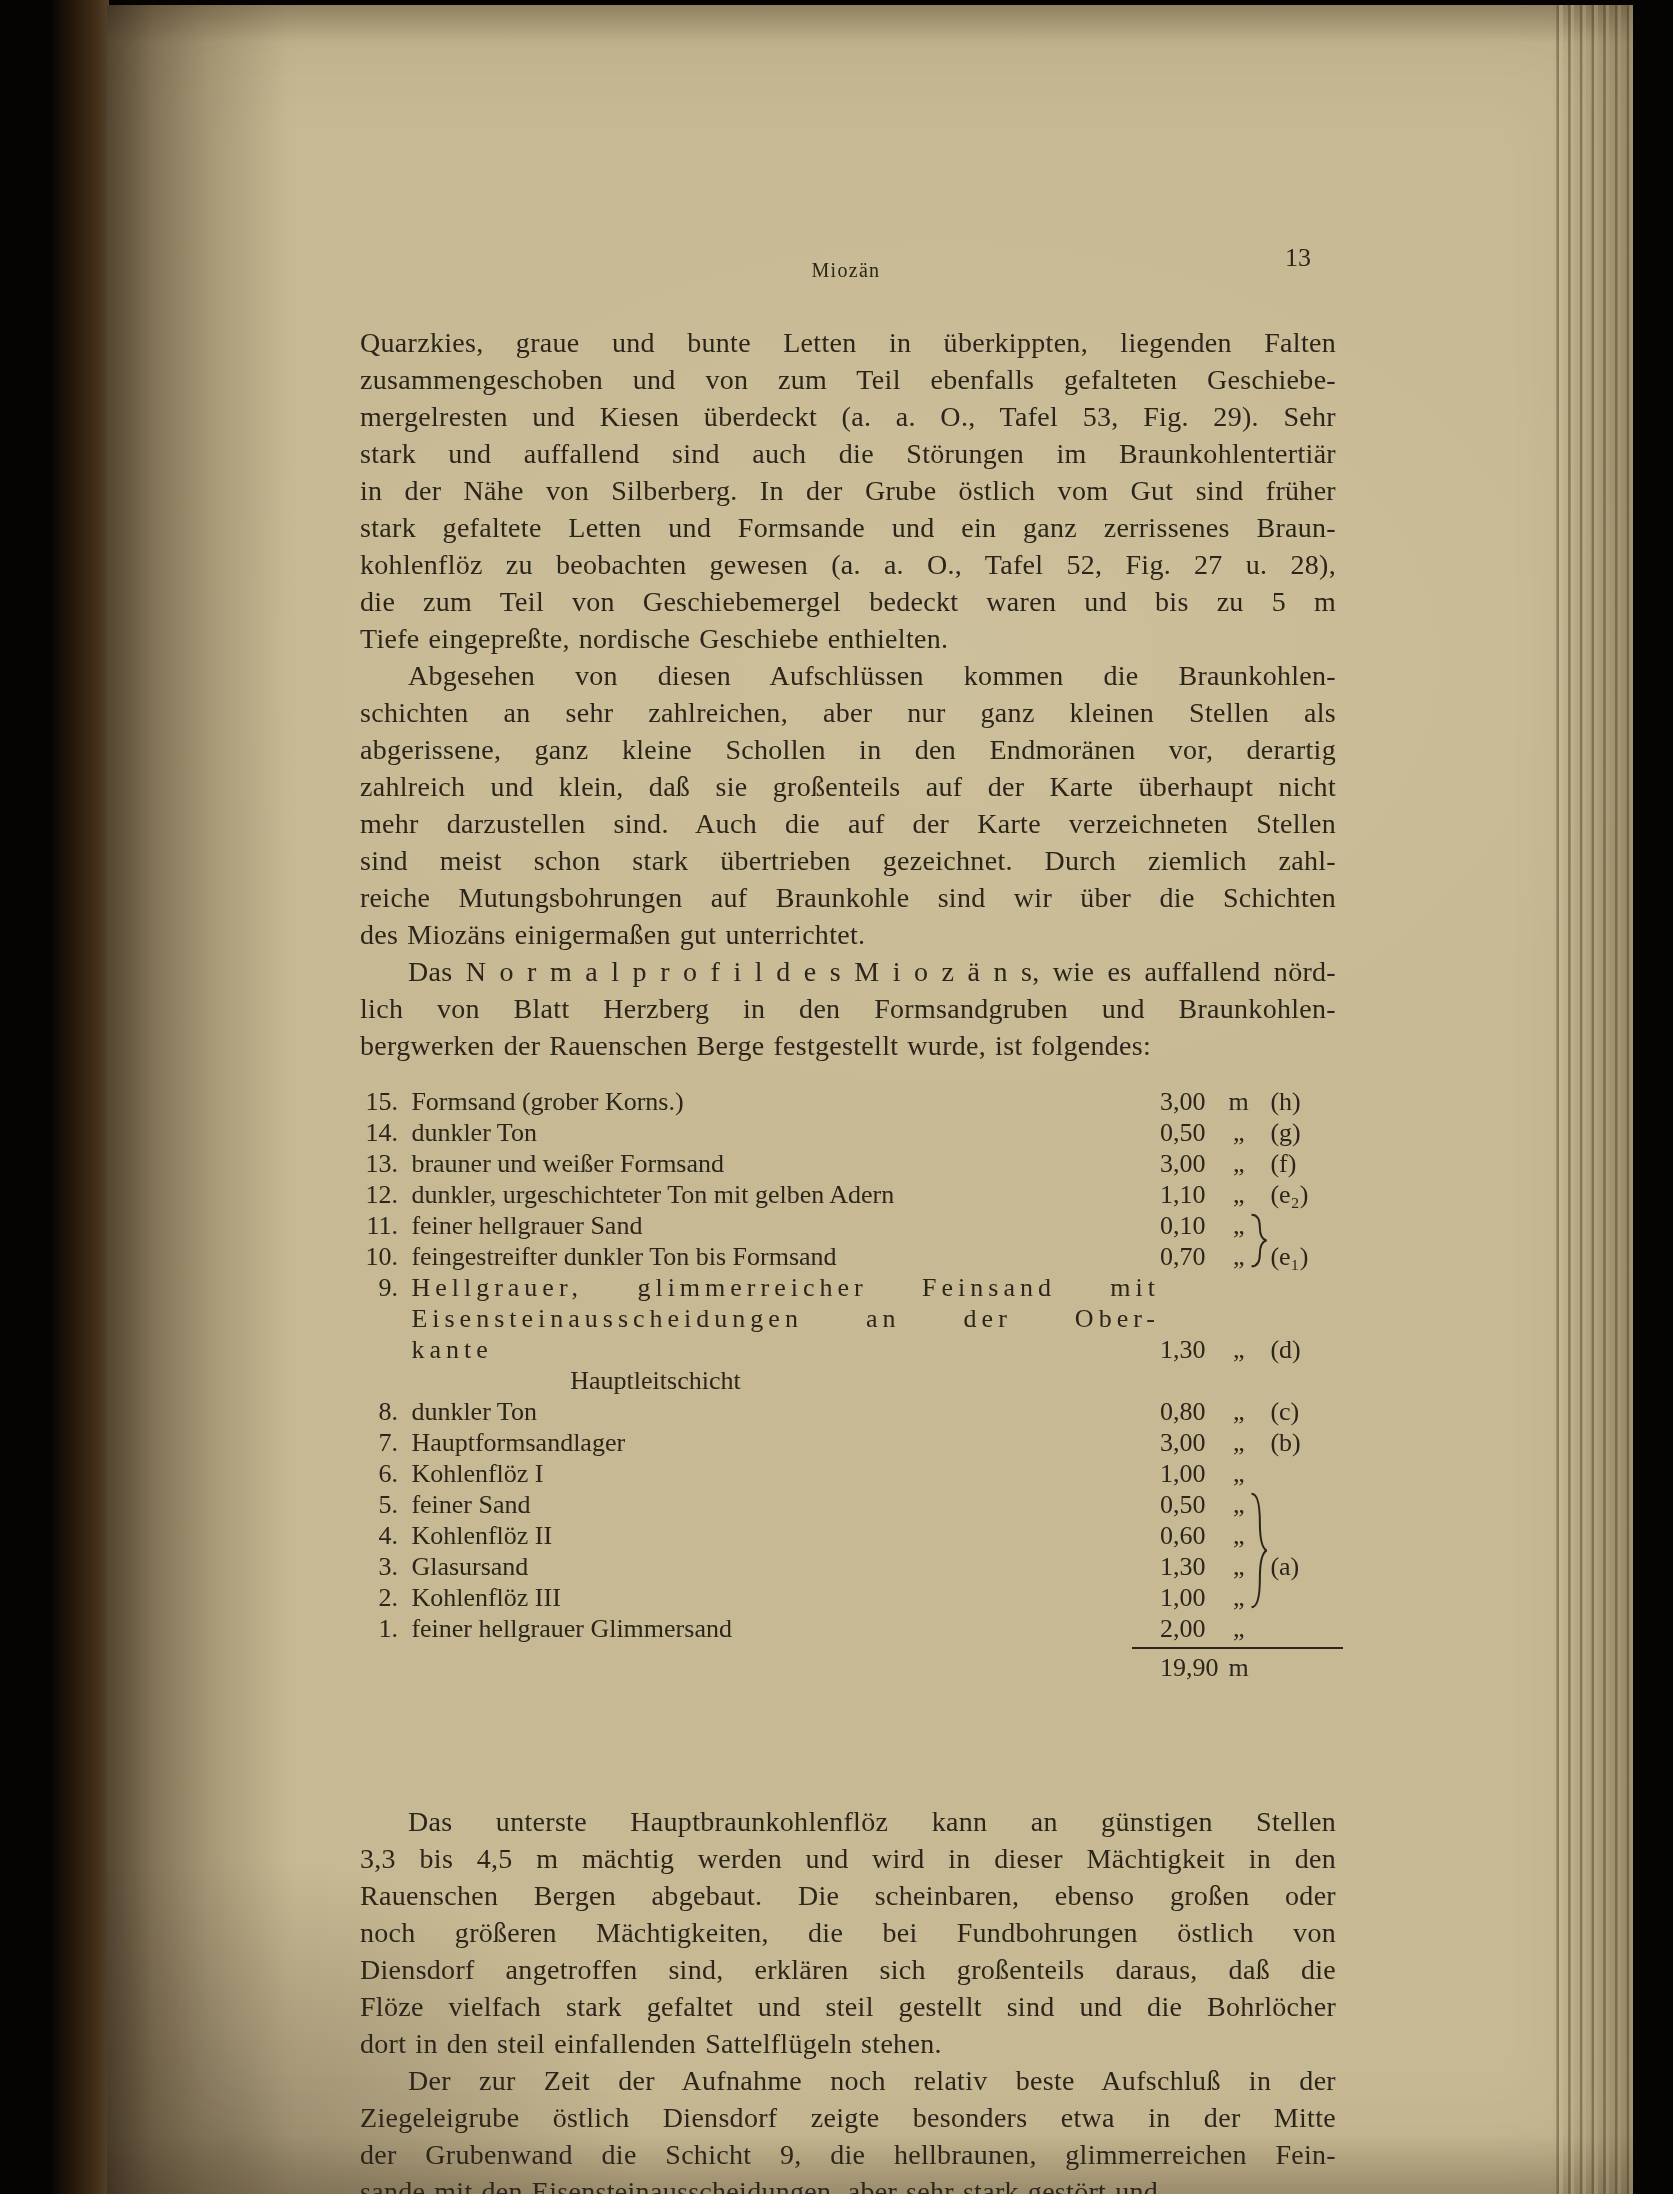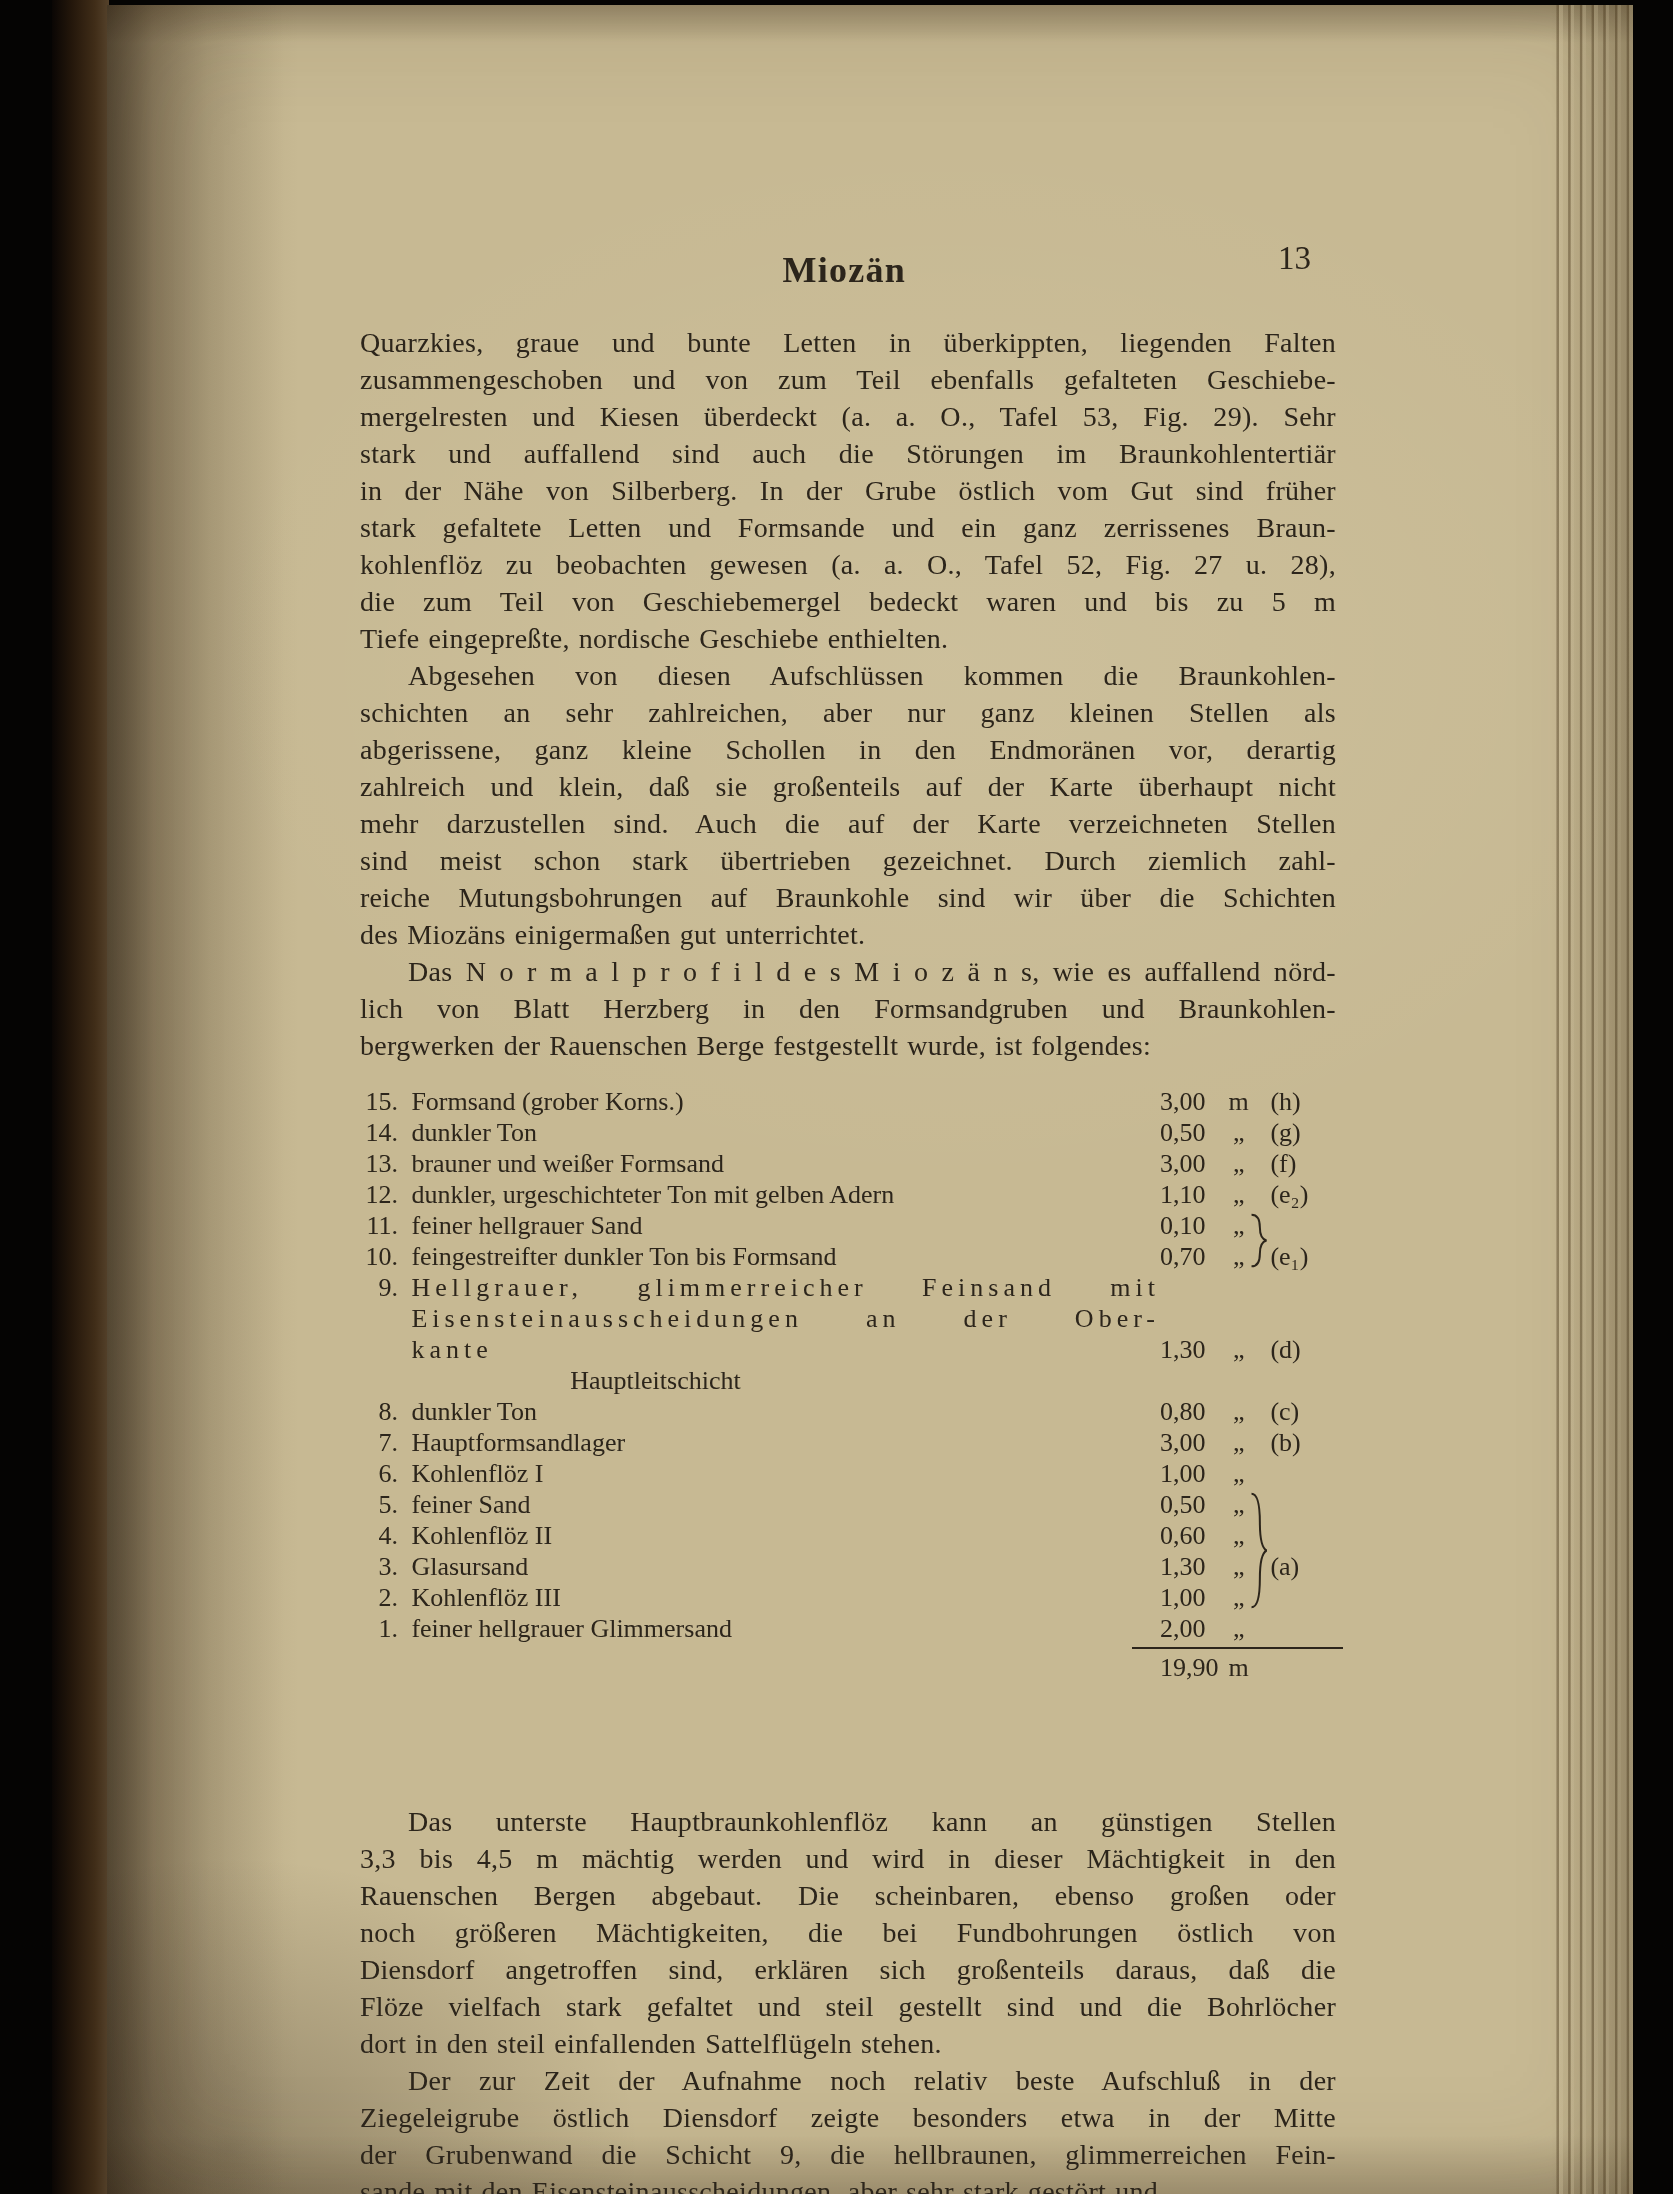--- a/index.html
+++ b/index.html
@@ -37,23 +37,23 @@
         rgba(80,62,34,0.45) 5.9px, rgba(80,62,34,0.45) 7.5px,
         rgba(210,196,160,0.35) 8.4px, rgba(210,196,160,0.35) 11.7px);
   }
   .content{
     position:absolute;left:253px;top:0;width:976px;
     color:#2c251b;
   }
   .running-head{position:relative;margin-top:246px;height:38px;line-height:38px;}
   .head-title{
     position:absolute;left:50%;transform:translateX(-53%);
-    font-size:36px;letter-spacing:1.3px;font-weight:bold;
-  }
-  .page-number{position:absolute;right:25px;top:-11.7px;font-size:33px;}
+    font-size:20px;letter-spacing:1.3px;
+  }
+  .page-number{position:absolute;right:25px;top:-11.7px;font-size:26px;}
   .body-top{margin-top:35px;}
   .body-bottom{margin-top:120px;}
   .para{font-size:28px;}
   .line{
     line-height:37px;
     text-align:justify;text-align-last:justify;
     letter-spacing:0.3px;word-spacing:1.7px;
     white-space:normal;
   }
   .line.last{text-align-last:left;}

